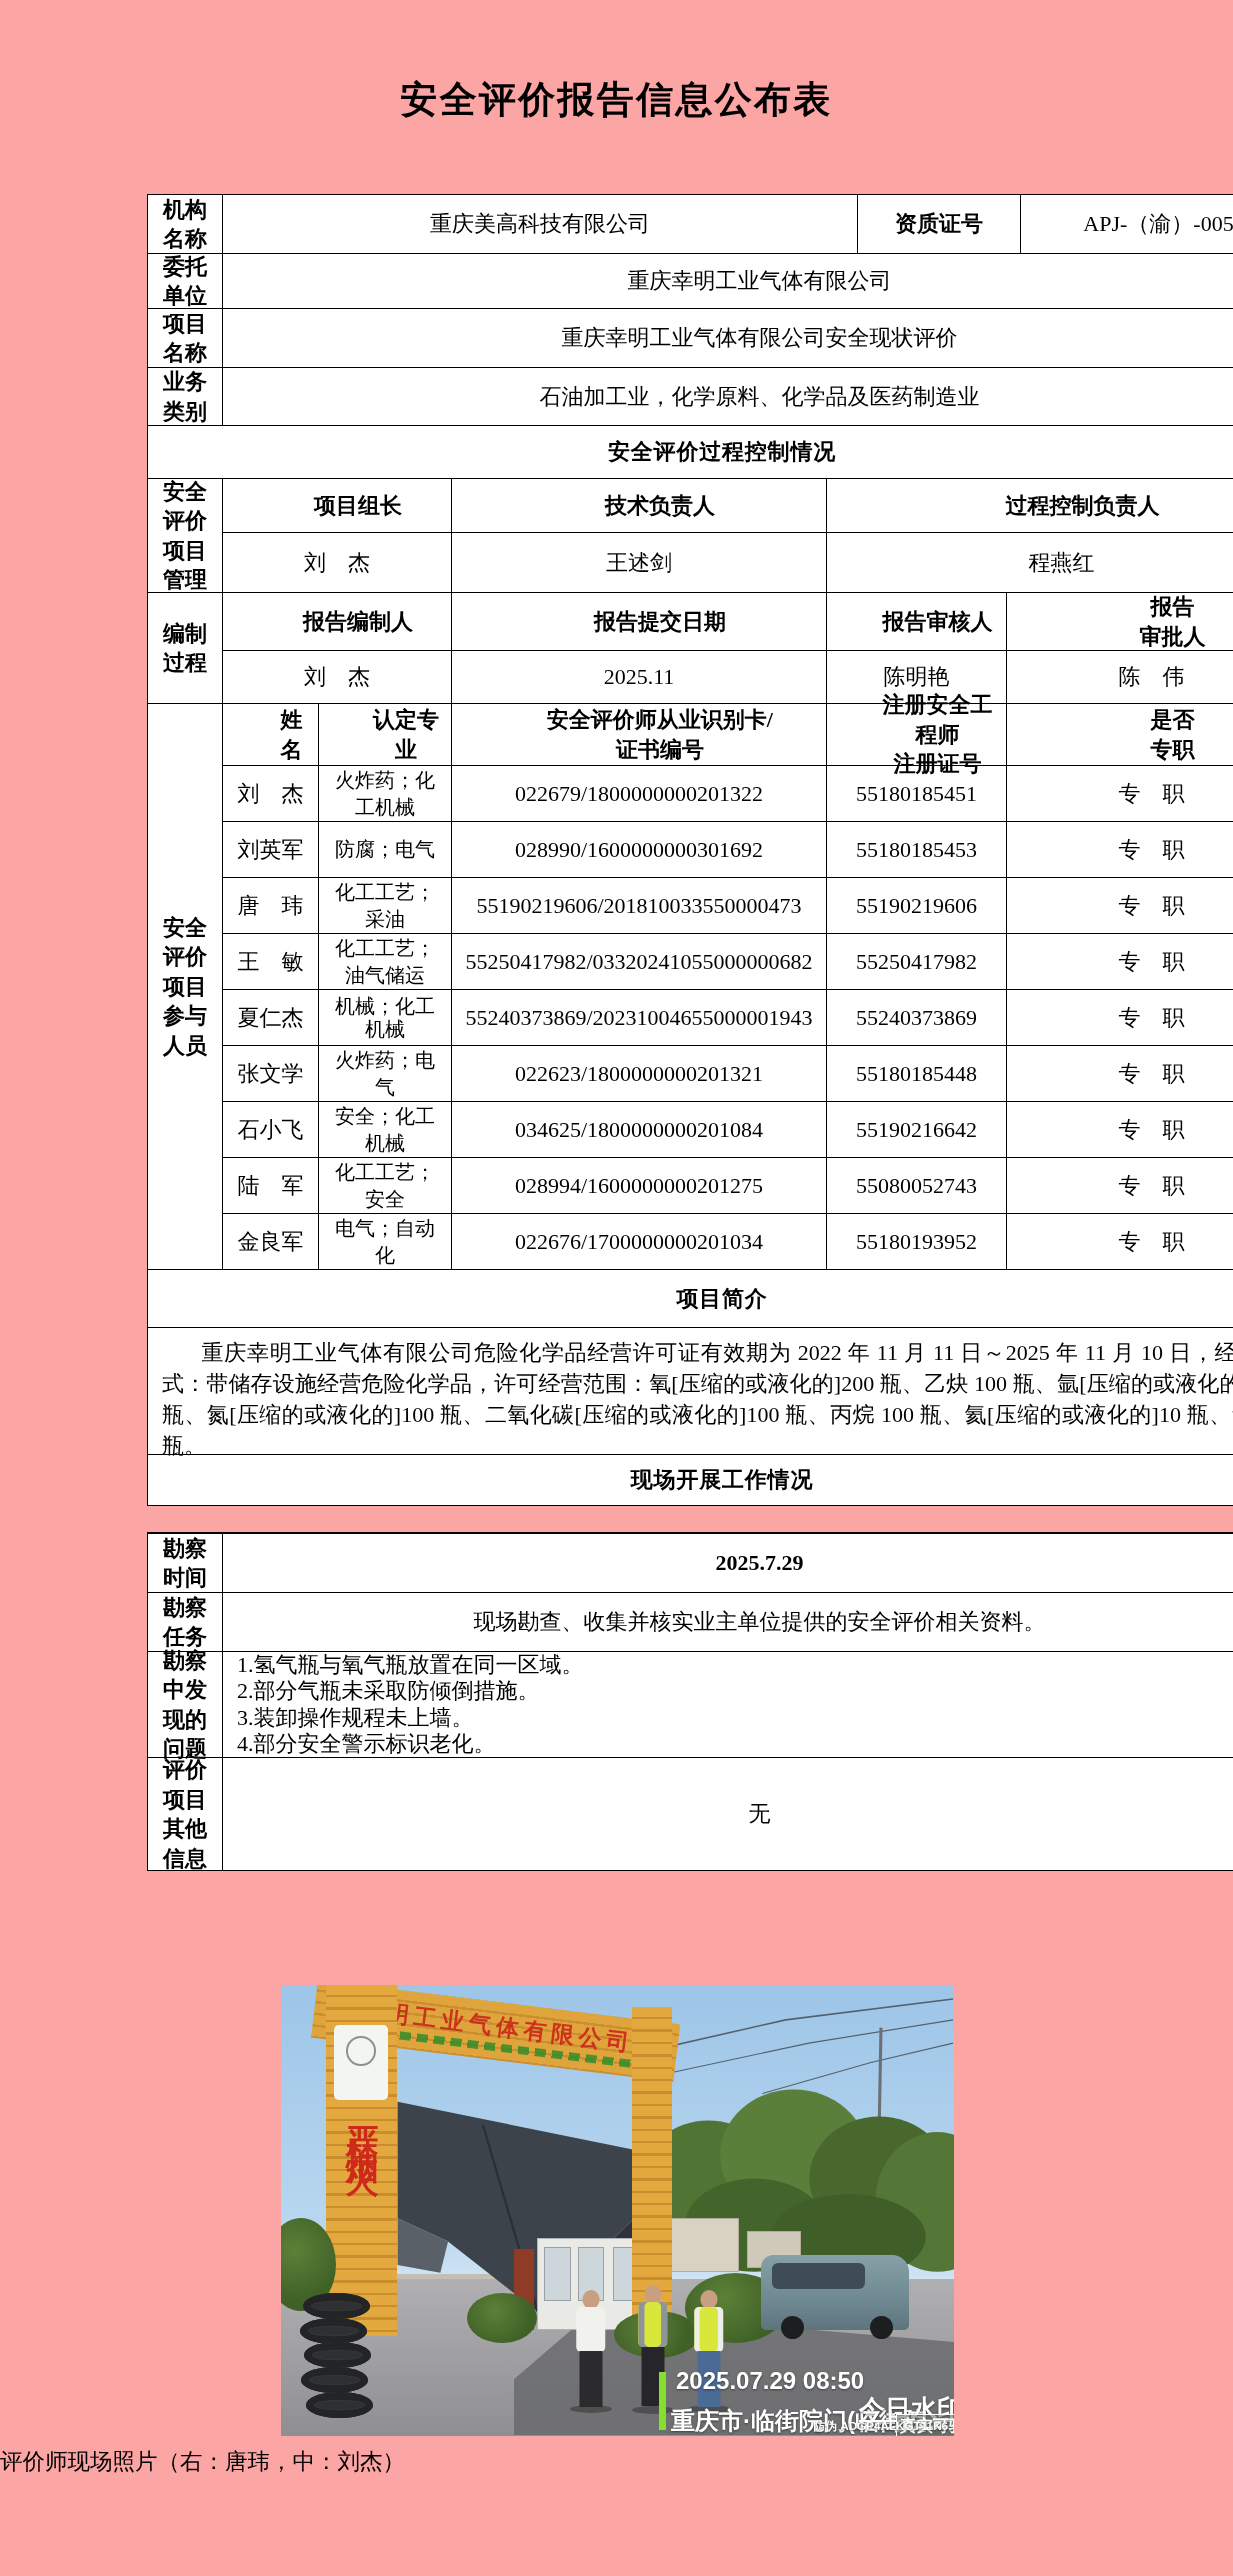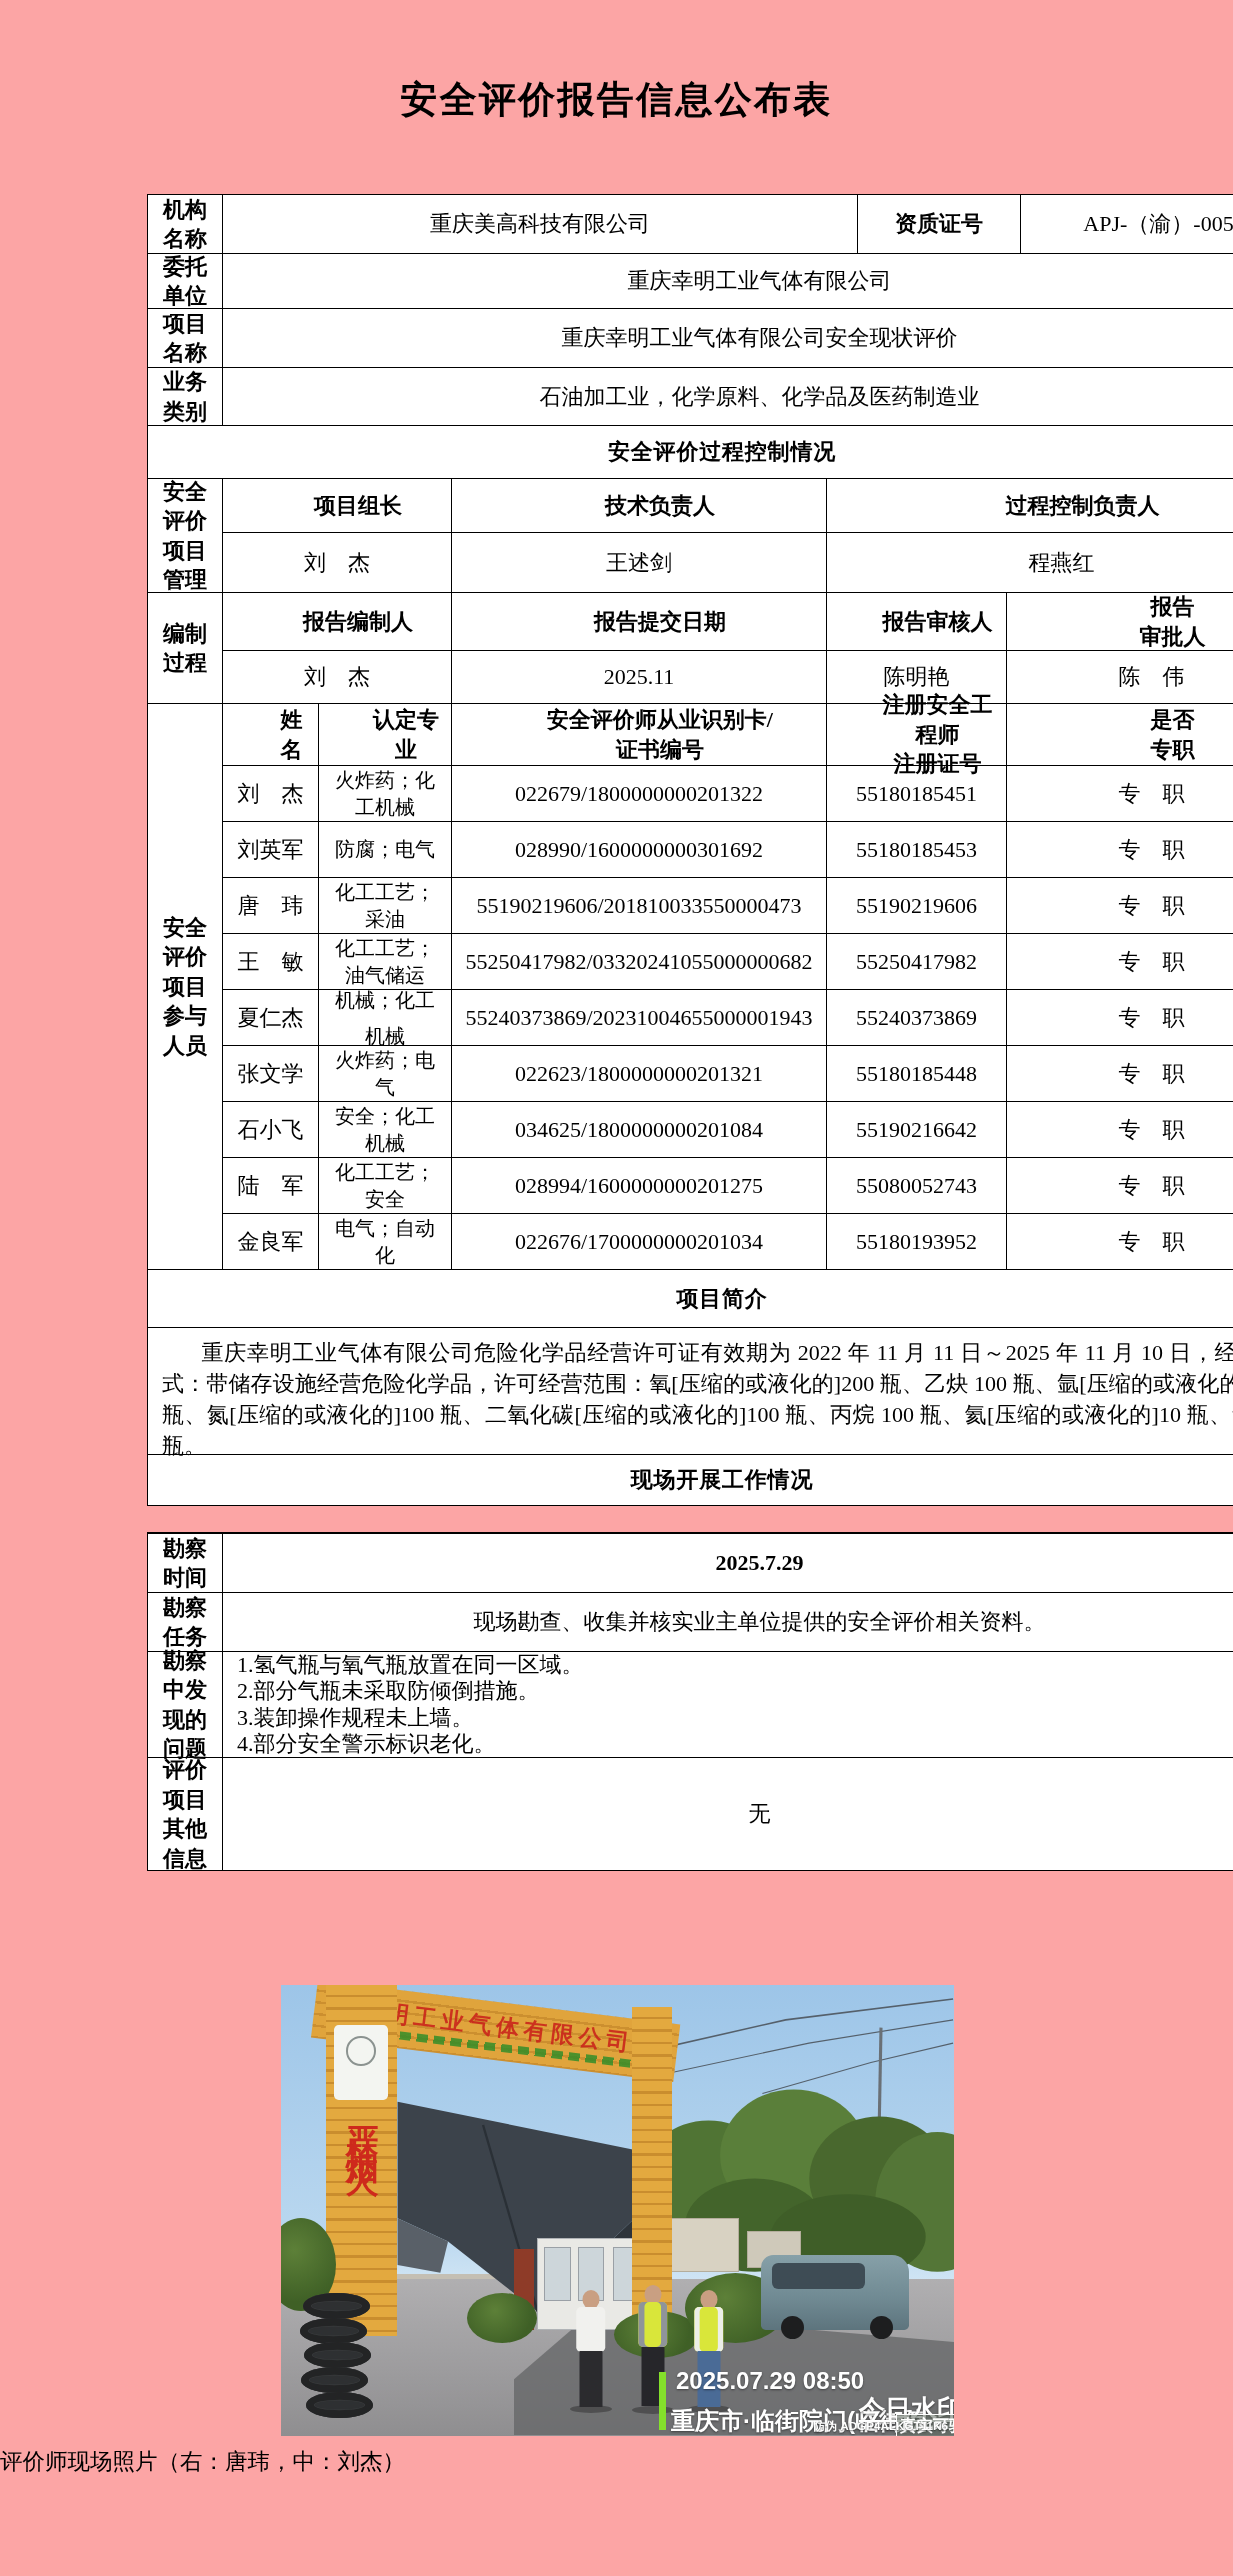--- a/index.html
+++ b/index.html
@@ -206,21 +206,21 @@
         </div>
         <div class="trow h72">
           <div class="cell w124 bt bl">王　敏</div>
           <div class="cell w171 bt bl" style="font-size:20px;line-height:26.4px;">化工工艺；油气储运</div>
           <div class="cell w483 bt bl">55250417982/03320241055000000682</div>
           <div class="cell w231 bt bl">55250417982</div>
           <div class="cell wfill bt bl">专　职</div>
         </div>
         <div class="trow h72">
           <div class="cell w124 bt bl">夏仁杰</div>
-          <div class="cell w171 bt bl" style="font-size:20px;line-height:36px;">机械；化工机械</div>
+          <div class="cell w171 bt bl" style="font-size:20px;line-height:23px;">机械；化工机械</div>
           <div class="cell w483 bt bl">55240373869/20231004655000001943</div>
           <div class="cell w231 bt bl">55240373869</div>
           <div class="cell wfill bt bl">专　职</div>
         </div>
         <div class="trow h72">
           <div class="cell w124 bt bl">张文学</div>
           <div class="cell w171 bt bl" style="font-size:20px;line-height:26.4px;">火炸药；电气</div>
           <div class="cell w483 bt bl">022623/1800000000201321</div>
           <div class="cell w231 bt bl">55180185448</div>
           <div class="cell wfill bt bl">专　职</div>

